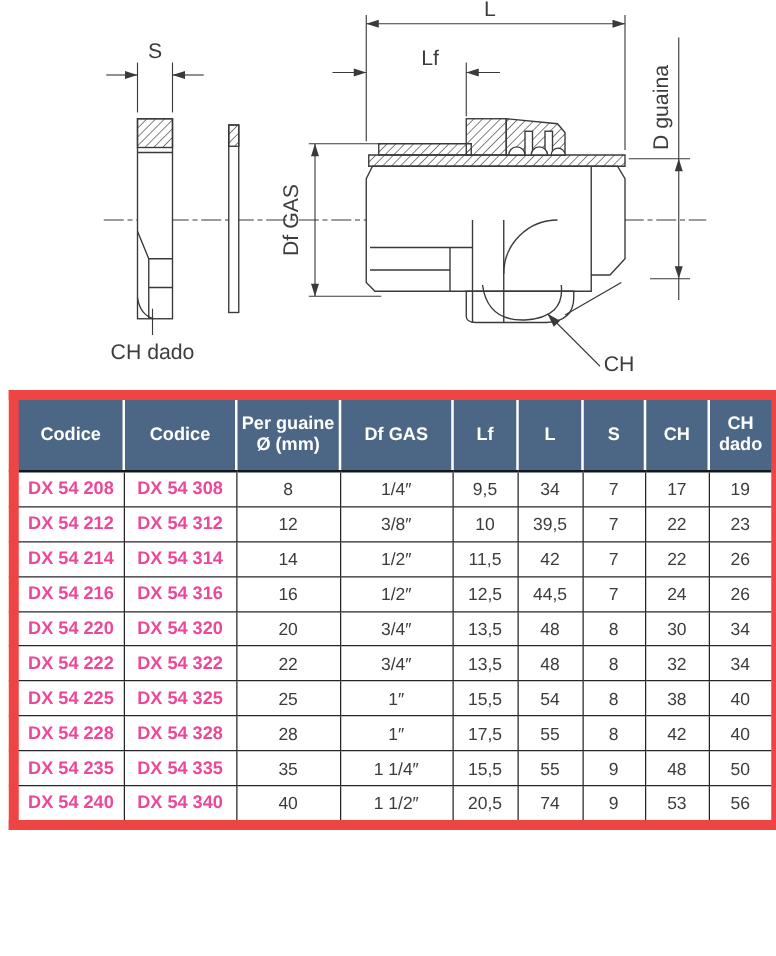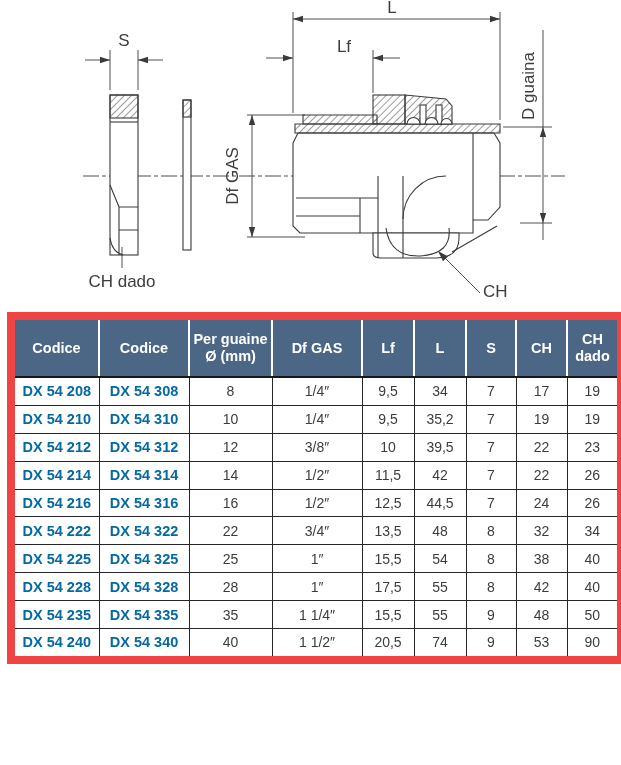--- a/index.html
+++ b/index.html
@@ -26,21 +26,21 @@
   #spec-table col:nth-child(6){width:52px;}
   #spec-table col:nth-child(7){width:50px;}
   #spec-table col:nth-child(8){width:51px;}
   #spec-table col:nth-child(9){width:54px;}
   #spec-table th{background:#4c6785;color:#ffffff;font-weight:bold;font-size:14.5px;line-height:1.15;
                  text-align:center;vertical-align:middle;height:56px;white-space:pre-line;
                  border-left:2px solid #ffffff;border-bottom:2px solid #14181d;padding:0 2px;}
   #spec-table th:first-child{border-left:none;}
   #spec-table td{border:1px solid #26262a;text-align:center;vertical-align:middle;height:26.9px;
                  font-size:14px;color:#3c3c3b;padding:0 2px;background:#fff;}
-  #spec-table td.code{font-weight:bold;color:#0369a1;font-size:14.5px;}
+  #spec-table td.code{font-weight:bold;color:#ec4899;font-size:14.5px;}
 </style>
 </head>
 <body>
 
 <svg id="drawing" width="621" height="312" viewBox="0 0 621 312">
   <defs>
     <pattern id="hatch" patternUnits="userSpaceOnUse" width="5" height="5" patternTransform="rotate(45)">
       <line x1="0" y1="0" x2="0" y2="5" stroke="#4a4a4a" stroke-width="1.1"></line>
     </pattern>
   </defs>
@@ -176,31 +176,20 @@
         <td class="code">DX 54 308</td>
         <td>8</td>
         <td>1/4″</td>
         <td>9,5</td>
         <td>34</td>
         <td>7</td>
         <td>17</td>
         <td>19</td>
       </tr>
       <tr>
-        <td class="code">DX 54 210</td>
-        <td class="code">DX 54 310</td>
-        <td>10</td>
-        <td>1/4″</td>
-        <td>9,5</td>
-        <td>35,2</td>
-        <td>7</td>
-        <td>19</td>
-        <td>19</td>
-      </tr>
-      <tr>
         <td class="code">DX 54 212</td>
         <td class="code">DX 54 312</td>
         <td>12</td>
         <td>3/8″</td>
         <td>10</td>
         <td>39,5</td>
         <td>7</td>
         <td>22</td>
         <td>23</td>
       </tr>
@@ -218,20 +207,31 @@
       <tr>
         <td class="code">DX 54 216</td>
         <td class="code">DX 54 316</td>
         <td>16</td>
         <td>1/2″</td>
         <td>12,5</td>
         <td>44,5</td>
         <td>7</td>
         <td>24</td>
         <td>26</td>
+      </tr>
+      <tr>
+        <td class="code">DX 54 220</td>
+        <td class="code">DX 54 320</td>
+        <td>20</td>
+        <td>3/4″</td>
+        <td>13,5</td>
+        <td>48</td>
+        <td>8</td>
+        <td>30</td>
+        <td>34</td>
       </tr>
       <tr>
         <td class="code">DX 54 222</td>
         <td class="code">DX 54 322</td>
         <td>22</td>
         <td>3/4″</td>
         <td>13,5</td>
         <td>48</td>
         <td>8</td>
         <td>32</td>
@@ -272,16 +272,16 @@
       </tr>
       <tr>
         <td class="code">DX 54 240</td>
         <td class="code">DX 54 340</td>
         <td>40</td>
         <td>1 1/2″</td>
         <td>20,5</td>
         <td>74</td>
         <td>9</td>
         <td>53</td>
-        <td>90</td>
+        <td>56</td>
       </tr>
     </tbody>
 </table>
 
 </body></html>

